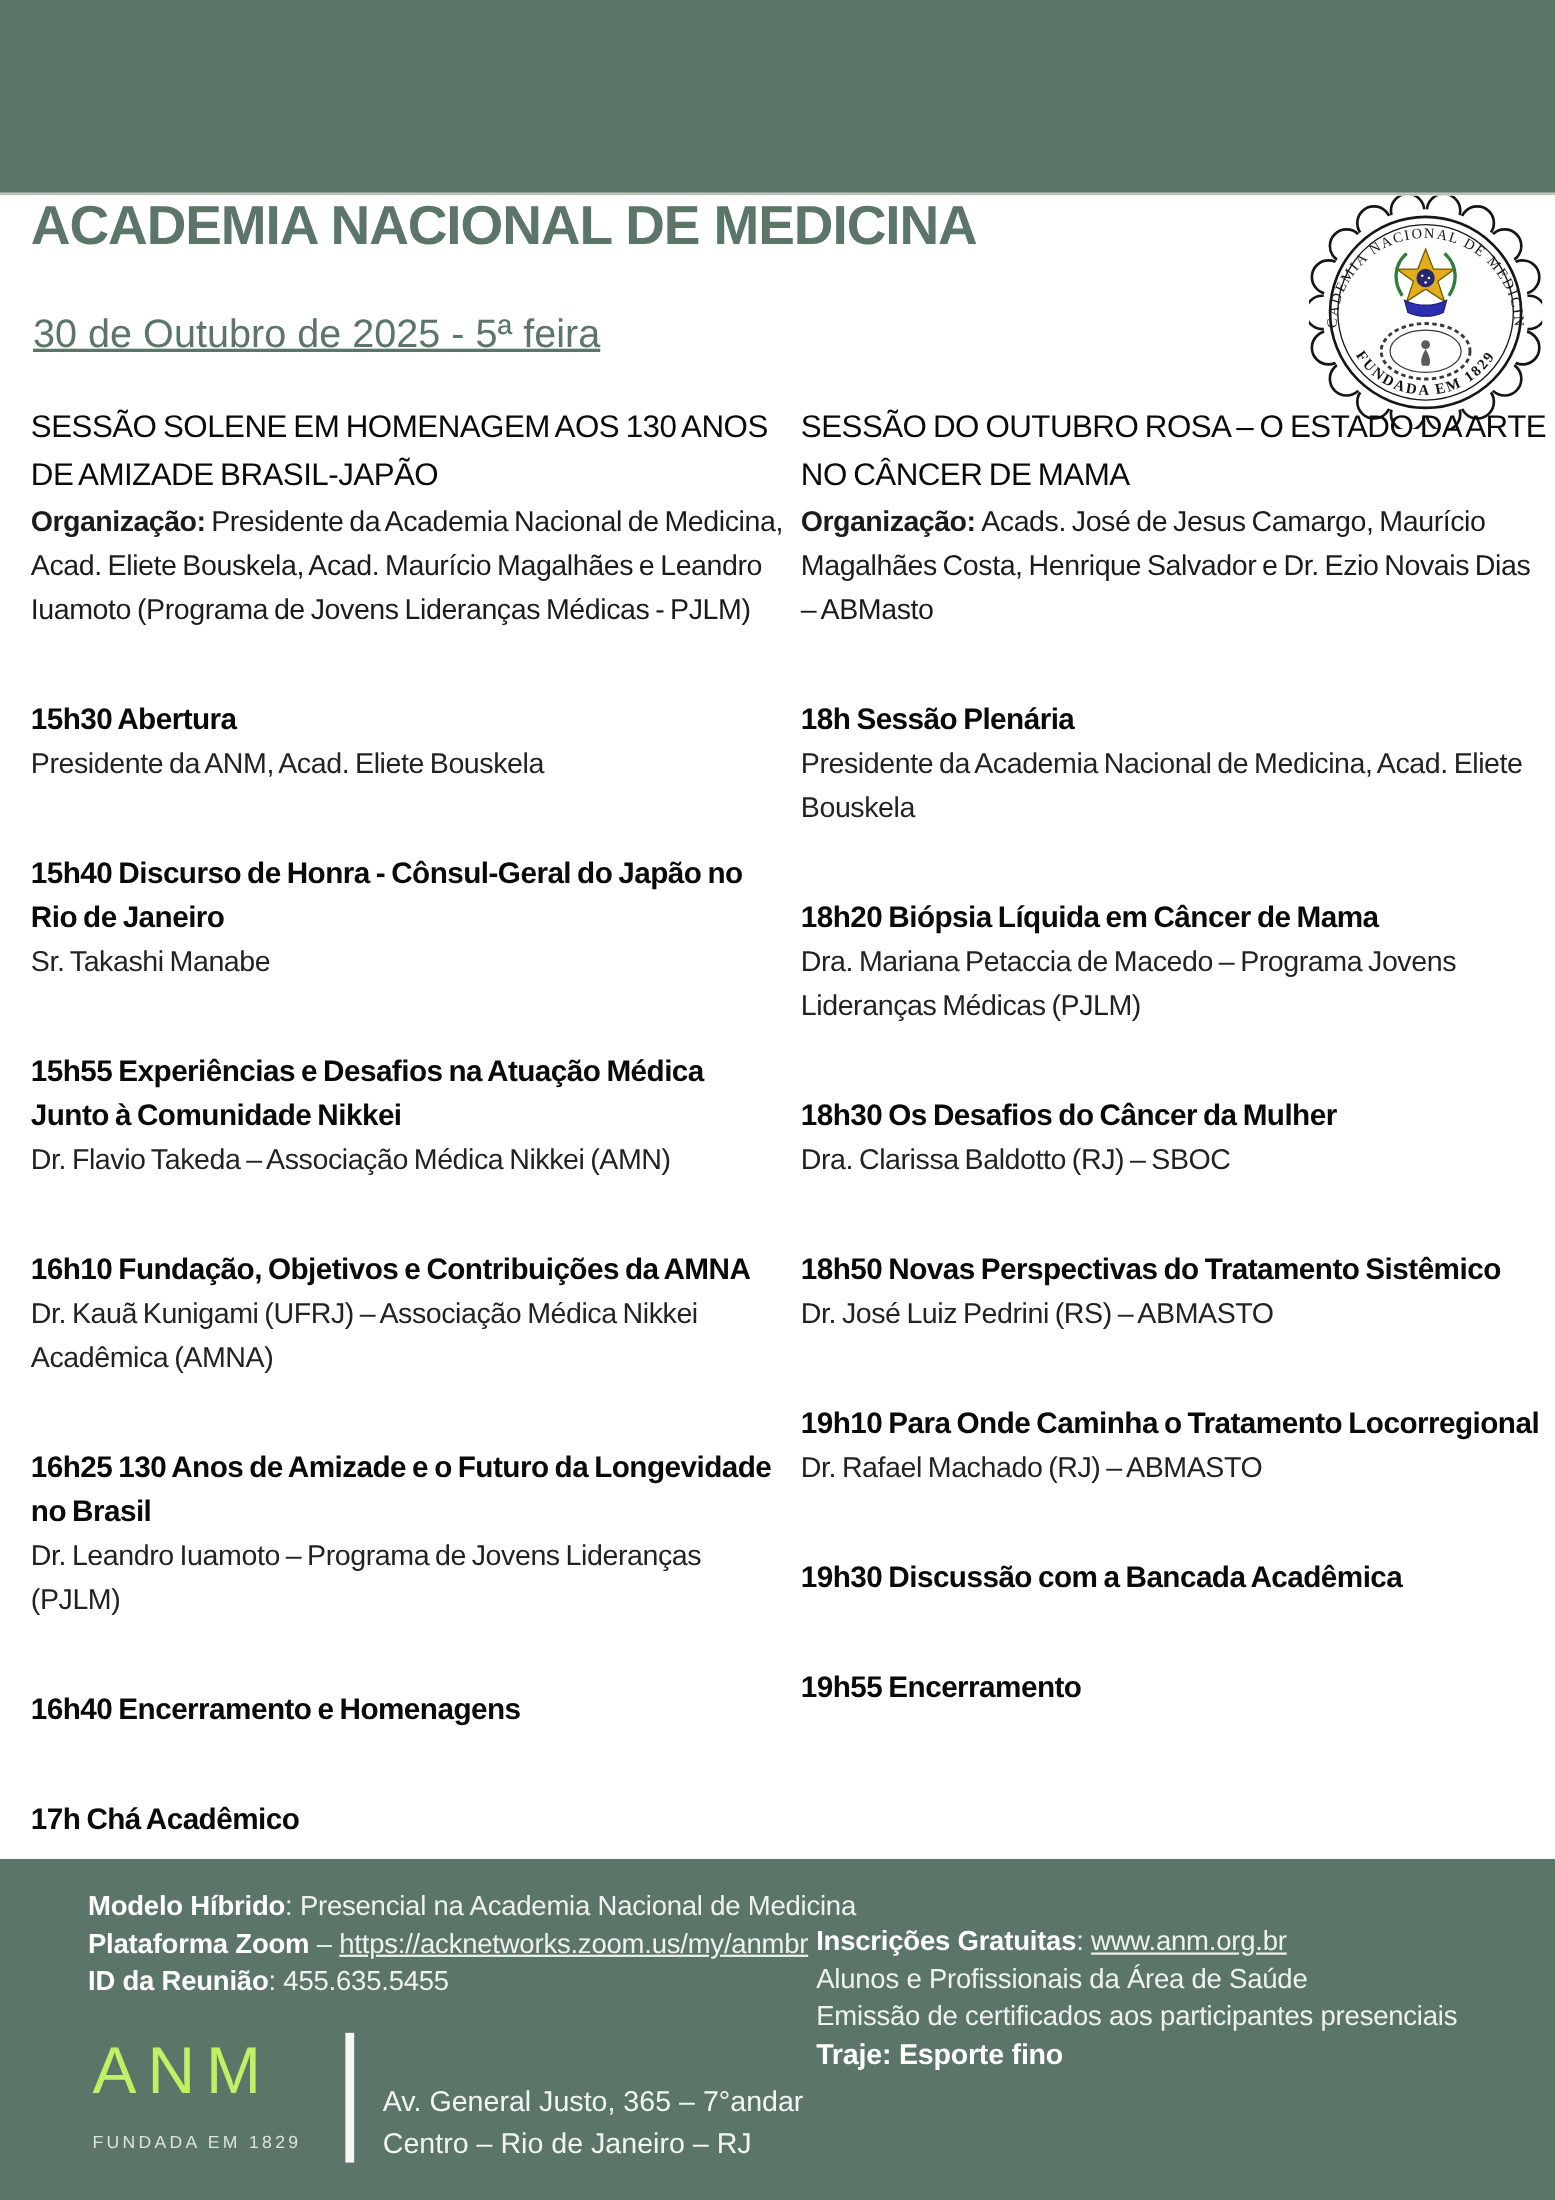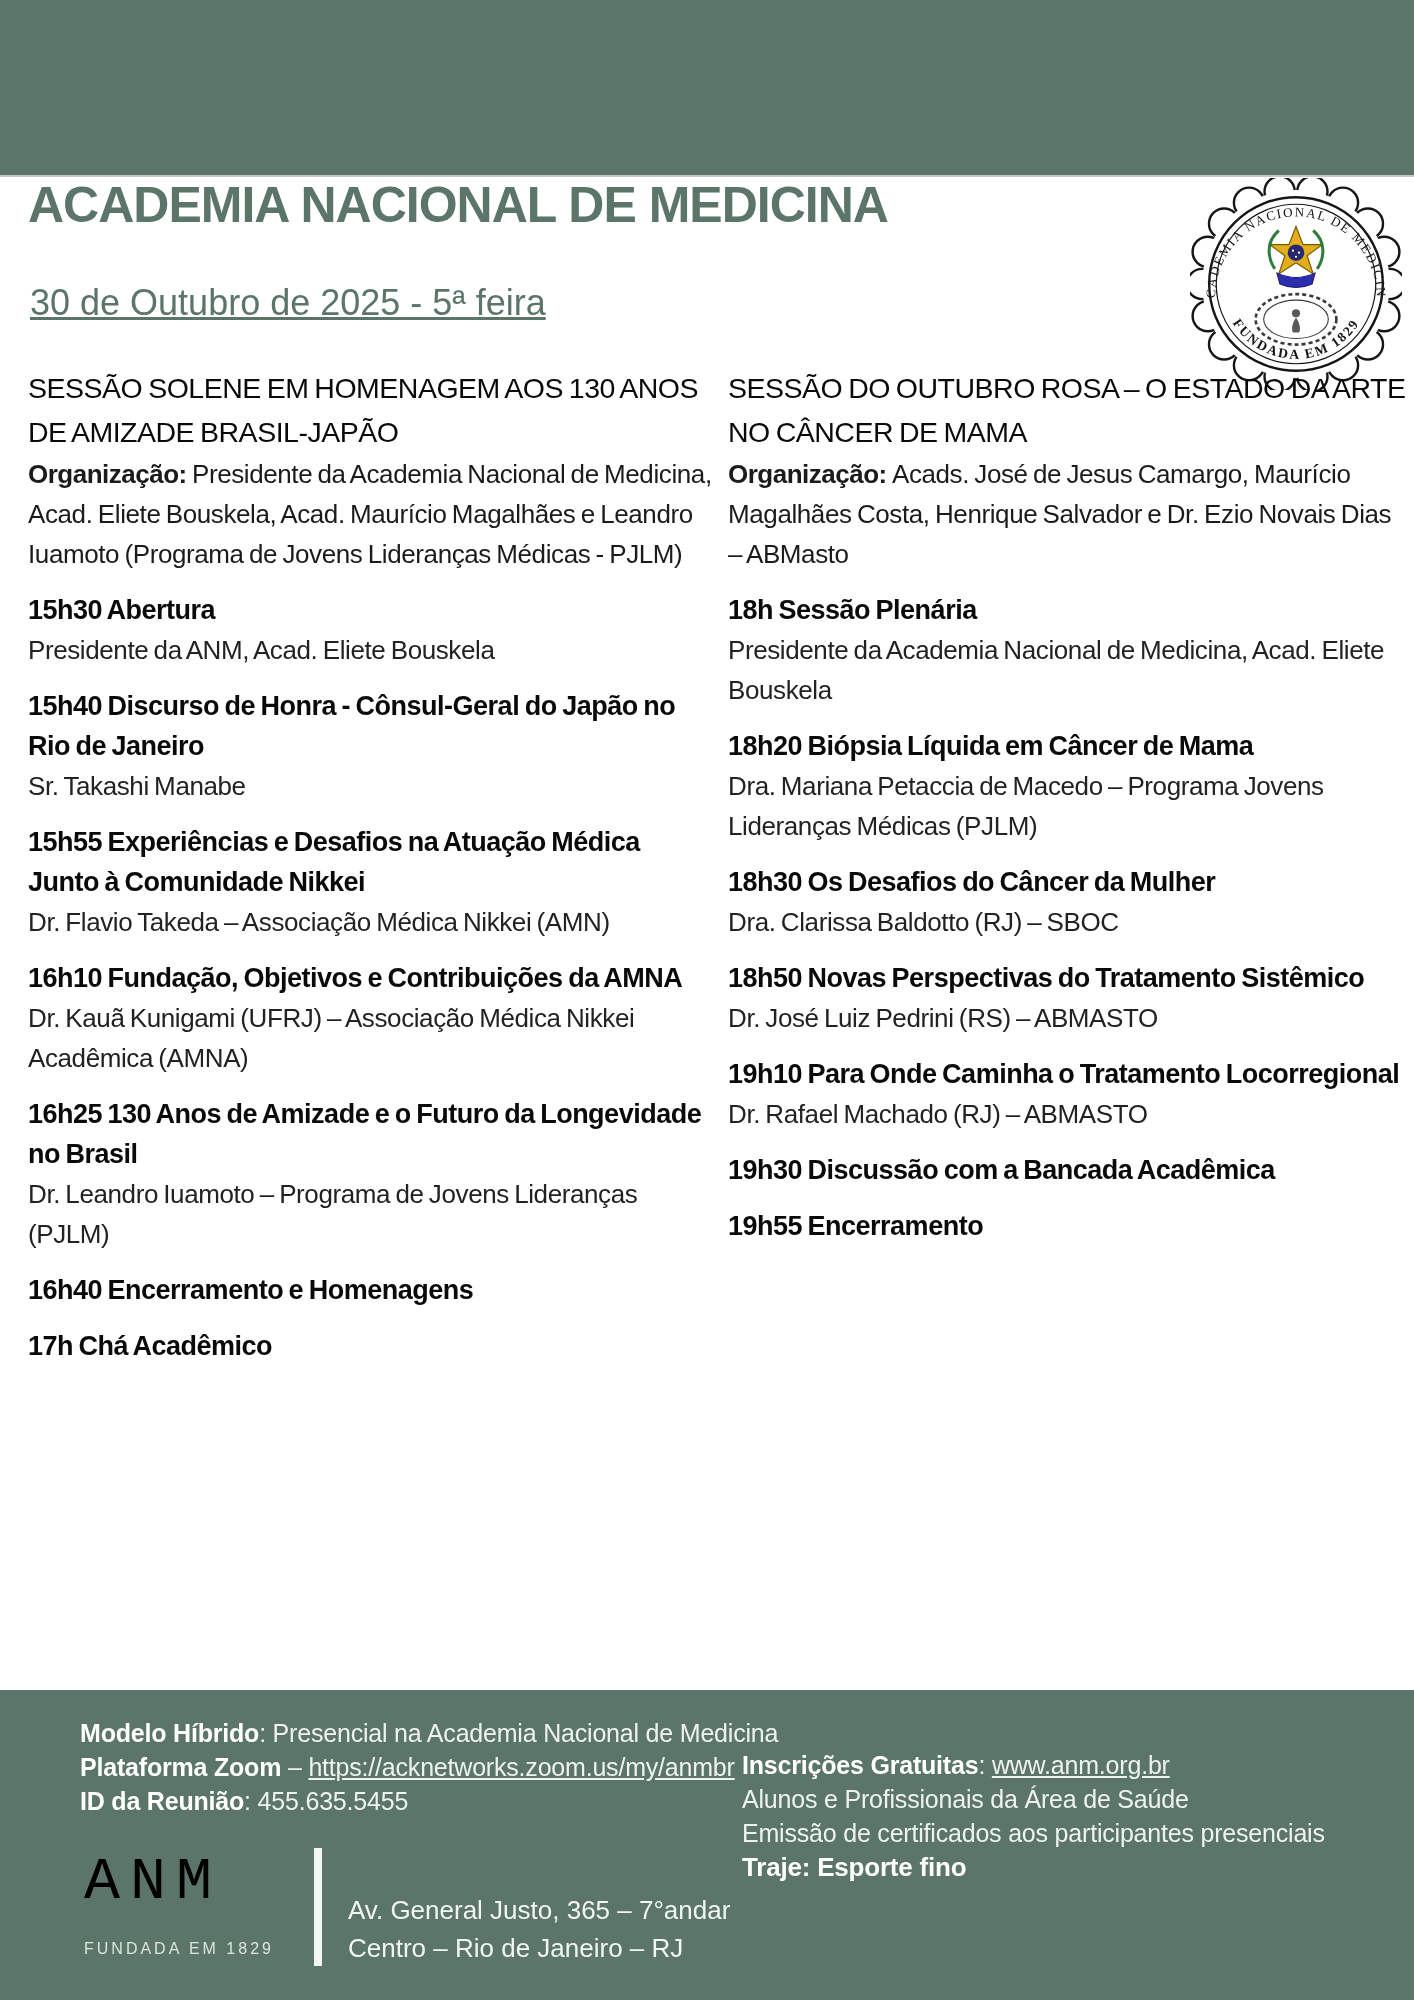--- a/index.html
+++ b/index.html
@@ -24,39 +24,39 @@
 
   .col {
     position:absolute; top:366px; font-size:26px; line-height:40px;
     color:#1b1b1b; letter-spacing:-0.4px; word-spacing:-1.5px;
   }
   .col-left  { left:28px;  width:686px; }
   .col-right { left:728px; width:680px; }
   .session-title { font-weight:normal; font-size:28.5px; line-height:44px; color:#0a0a0a; letter-spacing:-0.5px; }
   .org { margin:0; }
   .org b { letter-spacing:-0.5px; }
-  .item { margin-top:16px; }
+  .item { margin-top:60px; }
   .item-title { font-weight:bold; font-size:27px; color:#0a0a0a; letter-spacing:-0.5px; }
   .item-speaker { color:#222; }
 
   .band-bottom {
     position:absolute; left:0; top:1690px; width:100%; height:310px;
     background:#5B7569; color:#EFF3EE;
   }
   .fi { position:absolute; top:26px; font-size:25px; line-height:34px; letter-spacing:-0.2px; }
   .fi-left  { left:80px; }
   .fi-right { left:742px;margin-top:32px; }
   .fi b { color:#ffffff; }
   .flink { color:#EFF3EE; text-decoration:underline; cursor:pointer; }
   .traje { font-weight:bold; font-size:26px; color:#ffffff; }
 
   .anm {
     position:absolute; left:84px; top:158px;
-    font-family:Liberation Mono, monospace; font-size:60px; letter-spacing:10px;
-    color:#000000;
+    font-family:Liberation Sans, sans-serif; font-size:60px; letter-spacing:10px;
+    color:#bef264;
   }
   .anm-tag {
     position:absolute; left:84px; top:250px;
     font-size:16px; letter-spacing:3px; color:#DCE5DC;
   }
   .vbar { position:absolute; left:314px; top:158px; width:8px; height:118px; background:#F4F7F3; }
   .addr {
     position:absolute; left:348px; top:176px;
     font-size:26px; font-weight:normal; line-height:38px; color:#F2F6F1;margin-top:25px;
   }

